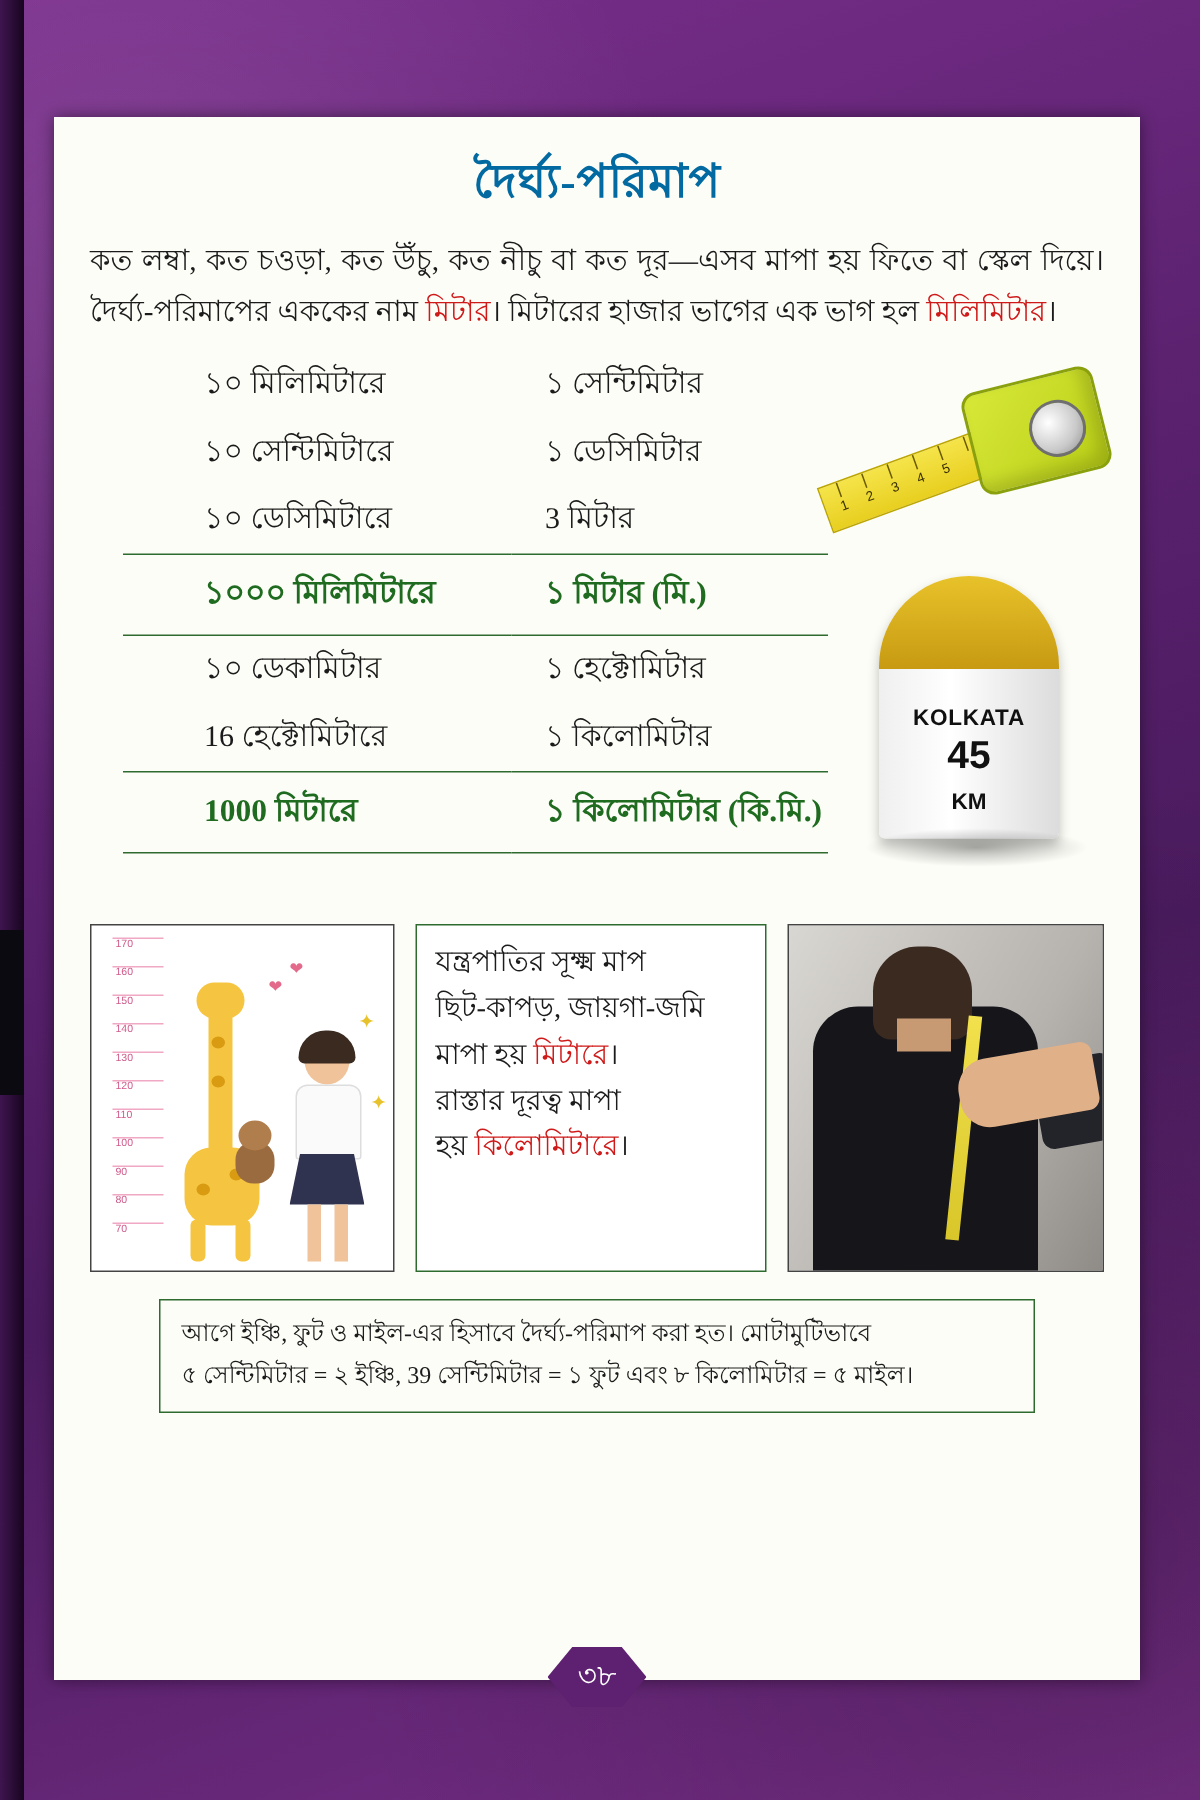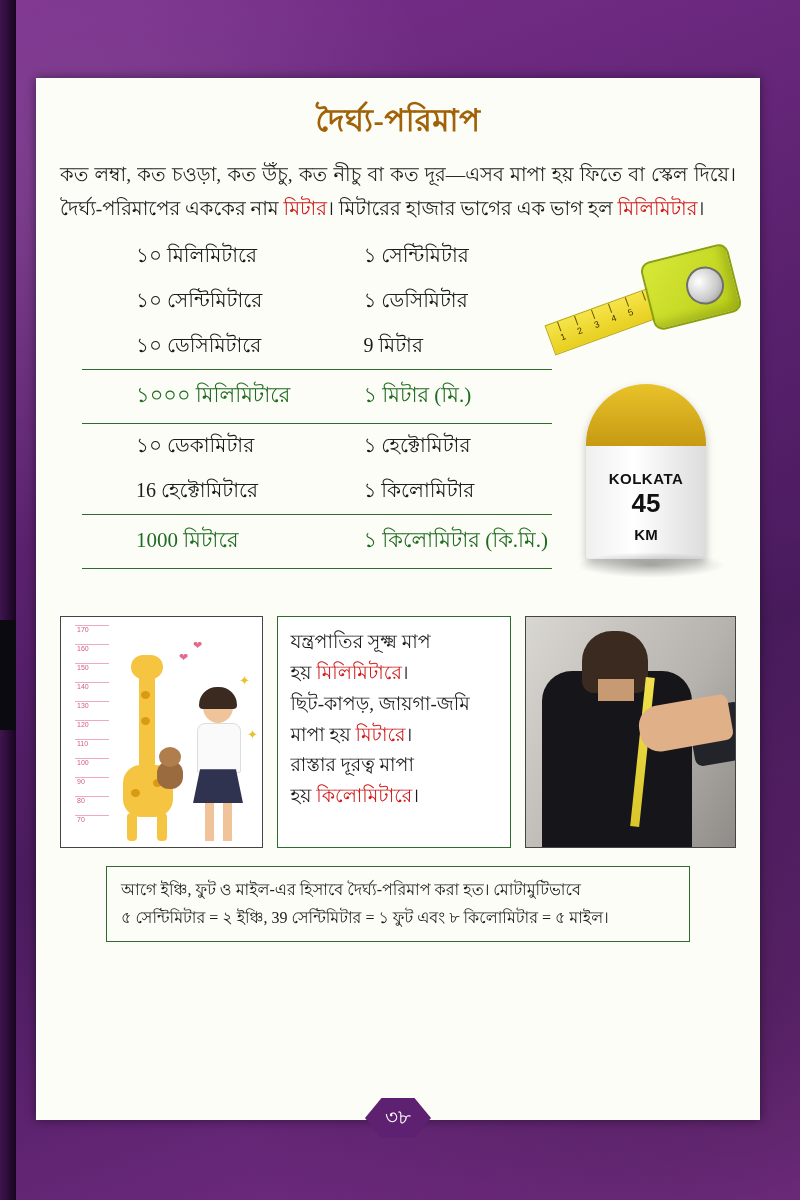--- a/index.html
+++ b/index.html
@@ -58,21 +58,21 @@
     position: absolute;
     left: 18px;
     top: 12px;
     right: 18px;
     bottom: 12px;
   }
 
   h1.title {
     margin: 6px 0 10px 0;
     text-align: center;
-    color: #a16207;
+    color: #0369a1;
     font-size: 31px;
     font-weight: bold;
     letter-spacing: 0.5px;
   }
 
   .intro {
     font-size: 19.5px;
     line-height: 1.75;
     text-align: justify;
     color: #1b1b1b;
@@ -96,21 +96,21 @@
     padding: 6px 4px 6px 4px;
     color: #1b1b1b;
     white-space: nowrap;
   }
   .conv td.left { width: 210px; padding-left: 54px; }
   .conv td.right { padding-left: 22px; }
   .conv tr.rule-top td { border-top: 1.6px solid #2e6b2e; }
   .conv tr.rule-bot td { border-bottom: 1.6px solid #2e6b2e; }
   .conv tr.summary td {
     color: #1f6b1f;
-    font-weight: normal;
+    font-weight: bold;
     font-size: 21px;
     padding-top: 9px;
     padding-bottom: 9px;
   }
 
   
   .tape {
     position: absolute;
     right: -2px;
     top: 12px;
@@ -474,21 +474,21 @@
           <tr>
             <td class="left">১০ মিলিমিটারে</td>
             <td class="right">১ সেন্টিমিটার</td>
           </tr>
           <tr>
             <td class="left">১০ সেন্টিমিটারে</td>
             <td class="right">১ ডেসিমিটার</td>
           </tr>
           <tr>
             <td class="left">১০ ডেসিমিটারে</td>
-            <td class="right">9 মিটার</td>
+            <td class="right">3 মিটার</td>
           </tr>
           <tr class="summary rule-top rule-bot">
             <td class="left">১০০০ মিলিমিটারে</td>
             <td class="right">১ মিটার (মি.)</td>
           </tr>
           <tr>
             <td class="left">১০ ডেকামিটার</td>
             <td class="right">১ হেক্টোমিটার</td>
           </tr>
           <tr>
@@ -577,23 +577,20 @@
         <span class="heart" style="left:132px; top:22px">❤</span>
         <span class="star" style="left:178px; top:56px">✦</span>
         <span class="star" style="left:186px; top:110px">✦</span>
       </div>
 
       <div class="panel textbox">
         <div>
           <span>যন্ত্রপাতির সূক্ষ্ম মাপ</span>
         </div>
         <div>
-          <span>হয় </span><span class="hl">মিলিমিটারে</span><span>।</span>
-        </div>
-        <div>
           <span>ছিট-কাপড়, জায়গা-জমি</span>
         </div>
         <div>
           <span>মাপা হয় </span><span class="hl">মিটারে</span><span>।</span>
         </div>
         <div>
           <span>রাস্তার দূরত্ব মাপা</span>
         </div>
         <div>
           <span>হয় </span><span class="hl">কিলোমিটারে</span><span>।</span>

